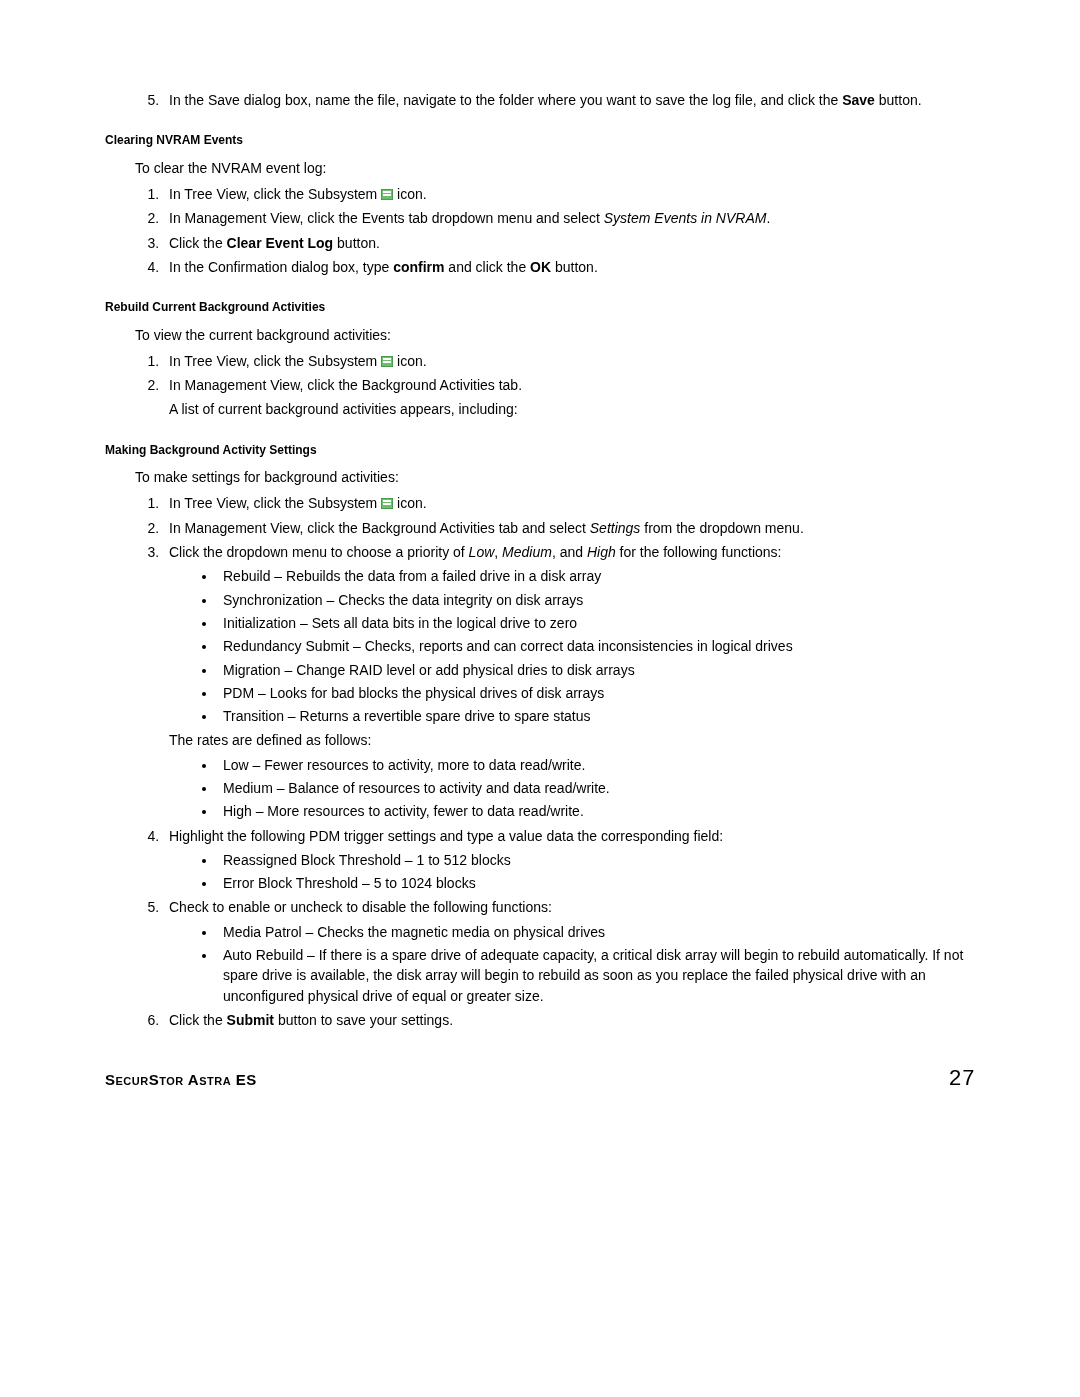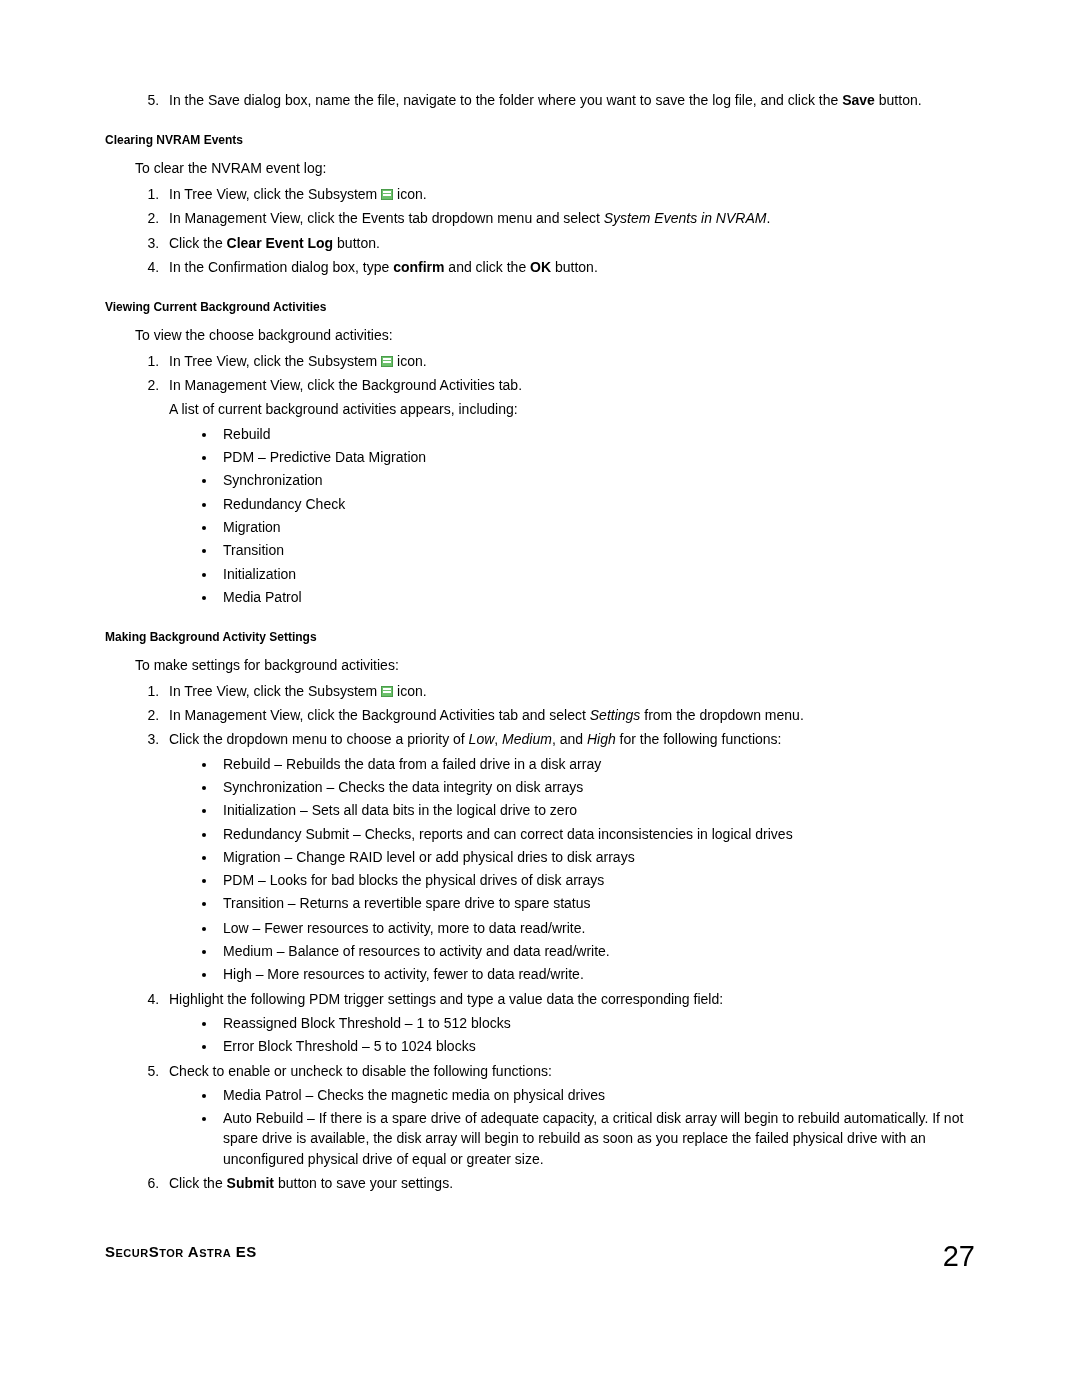--- a/index.html
+++ b/index.html
@@ -55,23 +55,22 @@
     align-items: center;
     margin-top: 34px;
   }
   .footer-left {
     font-variant: small-caps;
     font-weight: bold;
     font-size: 15px;
     letter-spacing: 0.5px;
   }
   .footer-right {
-    font-size: 29px;
-    font-family: Liberation Sans, sans-serif;
-    margin-top: 8px;
+    font-size: 22px;
+    font-family: Liberation Mono, monospace;
   }
   .first-ol { margin-top: 12px; }
 </style>
 </head>
 <body>
 
 <ol start="5" class="first-ol">
   <li>
     <span>In the Save dialog box, name the file, navigate to the folder where you want to save the log file, and click the </span><span class="bold">Save</span><span> button.</span>
   </li>
@@ -91,43 +90,33 @@
     <span>In Management View, click the Events tab dropdown menu and select </span><span class="ital">System Events in NVRAM</span><span>.</span>
   </li>
   <li>
     <span>Click the </span><span class="bold">Clear Event Log</span><span> button.</span>
   </li>
   <li>
     <span>In the Confirmation dialog box, type </span><span class="bold">confirm</span><span> and click the </span><span class="bold">OK</span><span> button.</span>
   </li>
 </ol>
 
-<h2>Viewing Current Background Activities</h2>
-<div class="intro">To view the choose background activities:</div>
+<h2>Rebuild Current Background Activities</h2>
+<div class="intro">To view the current background activities:</div>
 <ol>
   <li>
     <span>In Tree View, click the Subsystem </span><span class="icon"><svg viewBox="0 0 12 11">
           <rect x="0" y="0" width="12" height="11" fill="#6bc06b" stroke="#2a7a2a" rx="1"></rect>
           <rect x="2" y="2" width="8" height="2" fill="#fff"></rect>
           <rect x="2" y="5" width="8" height="2" fill="#fff"></rect>
         </svg></span><span> icon.</span>
   </li>
   <li>
     <span>In Management View, click the Background Activities tab.</span>
     <div class="sub-text">A list of current background activities appears, including:</div>
-    <ul>
-      <li>Rebuild</li>
-      <li>PDM – Predictive Data Migration</li>
-      <li>Synchronization</li>
-      <li>Redundancy Check</li>
-      <li>Migration</li>
-      <li>Transition</li>
-      <li>Initialization</li>
-      <li>Media Patrol</li>
-    </ul>
   </li>
 </ol>
 
 <h2>Making Background Activity Settings</h2>
 <div class="intro">To make settings for background activities:</div>
 <ol>
   <li>
     <span>In Tree View, click the Subsystem </span><span class="icon"><svg viewBox="0 0 12 11">
           <rect x="0" y="0" width="12" height="11" fill="#6bc06b" stroke="#2a7a2a" rx="1"></rect>
           <rect x="2" y="2" width="8" height="2" fill="#fff"></rect>
@@ -141,20 +130,21 @@
     <span>Click the dropdown menu to choose a priority of </span><span class="ital">Low</span><span>, </span><span class="ital">Medium</span><span>, and </span><span class="ital">High</span><span> for the following functions:</span>
     <ul>
       <li>Rebuild – Rebuilds the data from a failed drive in a disk array</li>
       <li>Synchronization – Checks the data integrity on disk arrays</li>
       <li>Initialization – Sets all data bits in the logical drive to zero</li>
       <li>Redundancy Submit – Checks, reports and can correct data inconsistencies in logical drives</li>
       <li>Migration – Change RAID level or add physical dries to disk arrays</li>
       <li>PDM – Looks for bad blocks the physical drives of disk arrays</li>
       <li>Transition – Returns a revertible spare drive to spare status</li>
     </ul>
+    <div class="sub-text">The rates are defined as follows:</div>
     <ul>
       <li>Low – Fewer resources to activity, more to data read/write.</li>
       <li>Medium – Balance of resources to activity and data read/write.</li>
       <li>High – More resources to activity, fewer to data read/write.</li>
     </ul>
   </li>
   <li>
     <span>Highlight the following PDM trigger settings and type a value data the corresponding field:</span>
     <ul>
       <li>Reassigned Block Threshold – 1 to 512 blocks</li>

